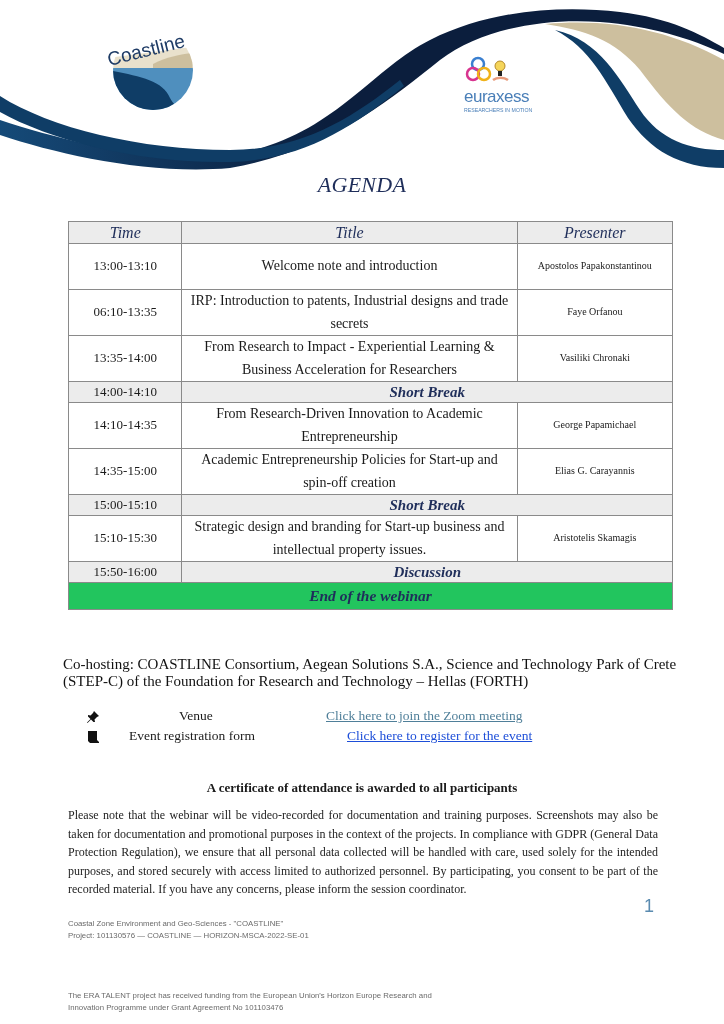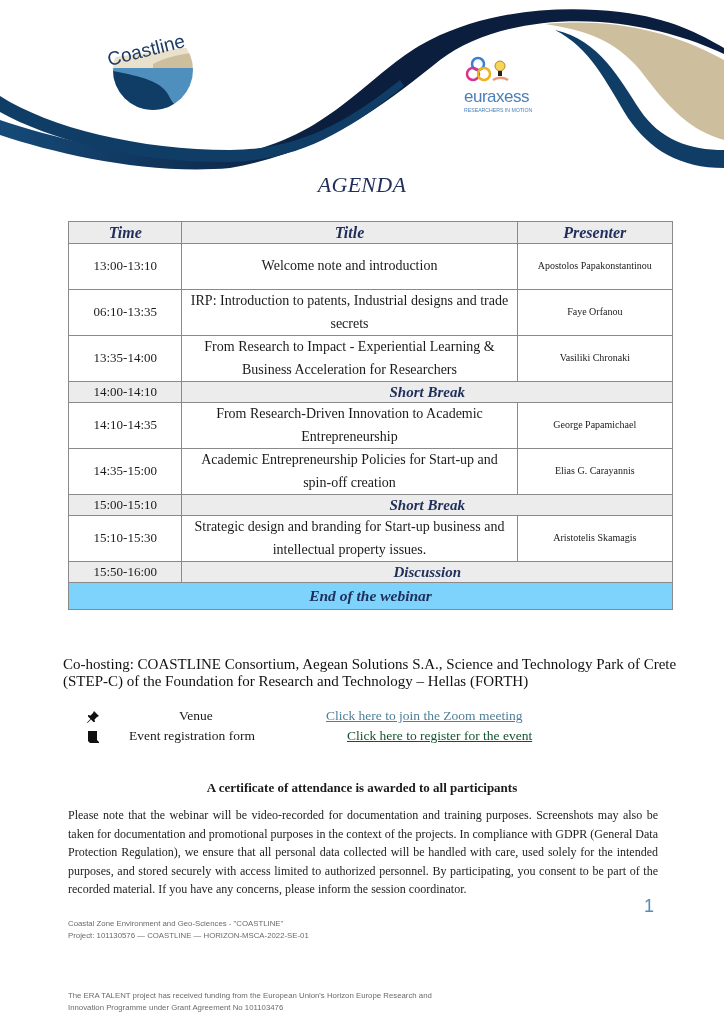--- a/index.html
+++ b/index.html
@@ -3,36 +3,36 @@
 <meta charset="utf-8">
 <style>
   html, body { margin: 0; padding: 0; background: #ffffff; }
   body { width: 724px; height: 1024px; position: relative; overflow: hidden; font-family: "Liberation Serif", "DejaVu Serif", serif; color: #1a1a1a; }
   .header-art { position: absolute; left: 0; top: 0; width: 724px; height: 170px; }
   .logo-coastline { position: absolute; left: 98px; top: 18px; width: 100px; height: 100px; }
   .logo-euraxess { position: absolute; left: 460px; top: 54px; width: 84px; height: 66px; }
   .agenda-title { position: absolute; top: 172px; left: 0; width: 724px; text-align: center; font-style: italic; font-size: 22px; color: #1f2e5a; letter-spacing: 0.3px; }
   table.agenda { position: absolute; left: 68px; top: 221px; width: 605px; border-collapse: collapse; font-size: 14px; }
   table.agenda td, table.agenda th { border: 1px solid #8a8a8a; text-align: center; vertical-align: middle; padding: 0 6px; line-height: 22.5px; }
-  table.agenda th { background: #ececec; color: #1f2e5a; font-style: italic; font-size: 16px; font-weight: bold; height: 21px; line-height: 20px; }
+  table.agenda th { background: #ececec; color: #1f2e5a; font-style: italic; font-size: 16px; font-weight: normal; height: 21px; line-height: 20px; }
   .col-time { width: 101px; font-size: 13px; }
   .col-title { width: 324px; }
   .col-presenter { width: 143px; font-size: 10px; }
   tr.session td { height: 45px; }
   tr.break td { background: #ececec; height: 20px; line-height: 20px; }
   tr.break td.break-label { color: #1f2e5a; font-style: italic; font-weight: bold; font-size: 15px; }
-  tr.end td { background: #7dd3fc; height: 26px; line-height: 26px; color: #1f2e5a; font-style: italic; font-weight: bold; font-size: 15.5px; }
+  tr.end td { background: #22c55e; height: 26px; line-height: 26px; color: #1f2e5a; font-style: italic; font-weight: bold; font-size: 15.5px; }
   .cohost { position: absolute; left: 63px; top: 656px; width: 620px; font-size: 15px; line-height: 17px; color: #111; }
   .links { position: absolute; left: 86px; top: 708px; width: 600px; font-size: 13.5px; }
   .link-row { position: relative; height: 20px; }
   .link-row .ic { position: absolute; left: 0; top: 2px; width: 14px; height: 14px; }
   .link-row .lbl { position: absolute; top: 0; }
   .link-row a { position: absolute; top: 0; text-decoration: underline; }
   .link-zoom { color: #4f7f99; }
-  .link-reg { color: #14532d; }
+  .link-reg { color: #1d4ed8; }
   .certificate { position: absolute; top: 780px; left: 0; width: 724px; text-align: center; font-weight: bold; font-size: 13px; }
   .notice { position: absolute; left: 68px; top: 806px; width: 590px; font-size: 12px; line-height: 18.5px; text-align: justify; color: #222; }
   .page-num { position: absolute; right: 70px; top: 896px; font-family: "Liberation Sans", sans-serif; font-size: 18px; color: #5a8bb0; }
   .footer { position: absolute; left: 68px; font-family: "Liberation Sans", "DejaVu Sans", sans-serif; font-size: 7.8px; color: #6a6a6a; line-height: 12px; }
   .footer-1 { top: 918px; }
   .footer-2 { top: 990px; }
 </style>
 </head>
 <body>
 

